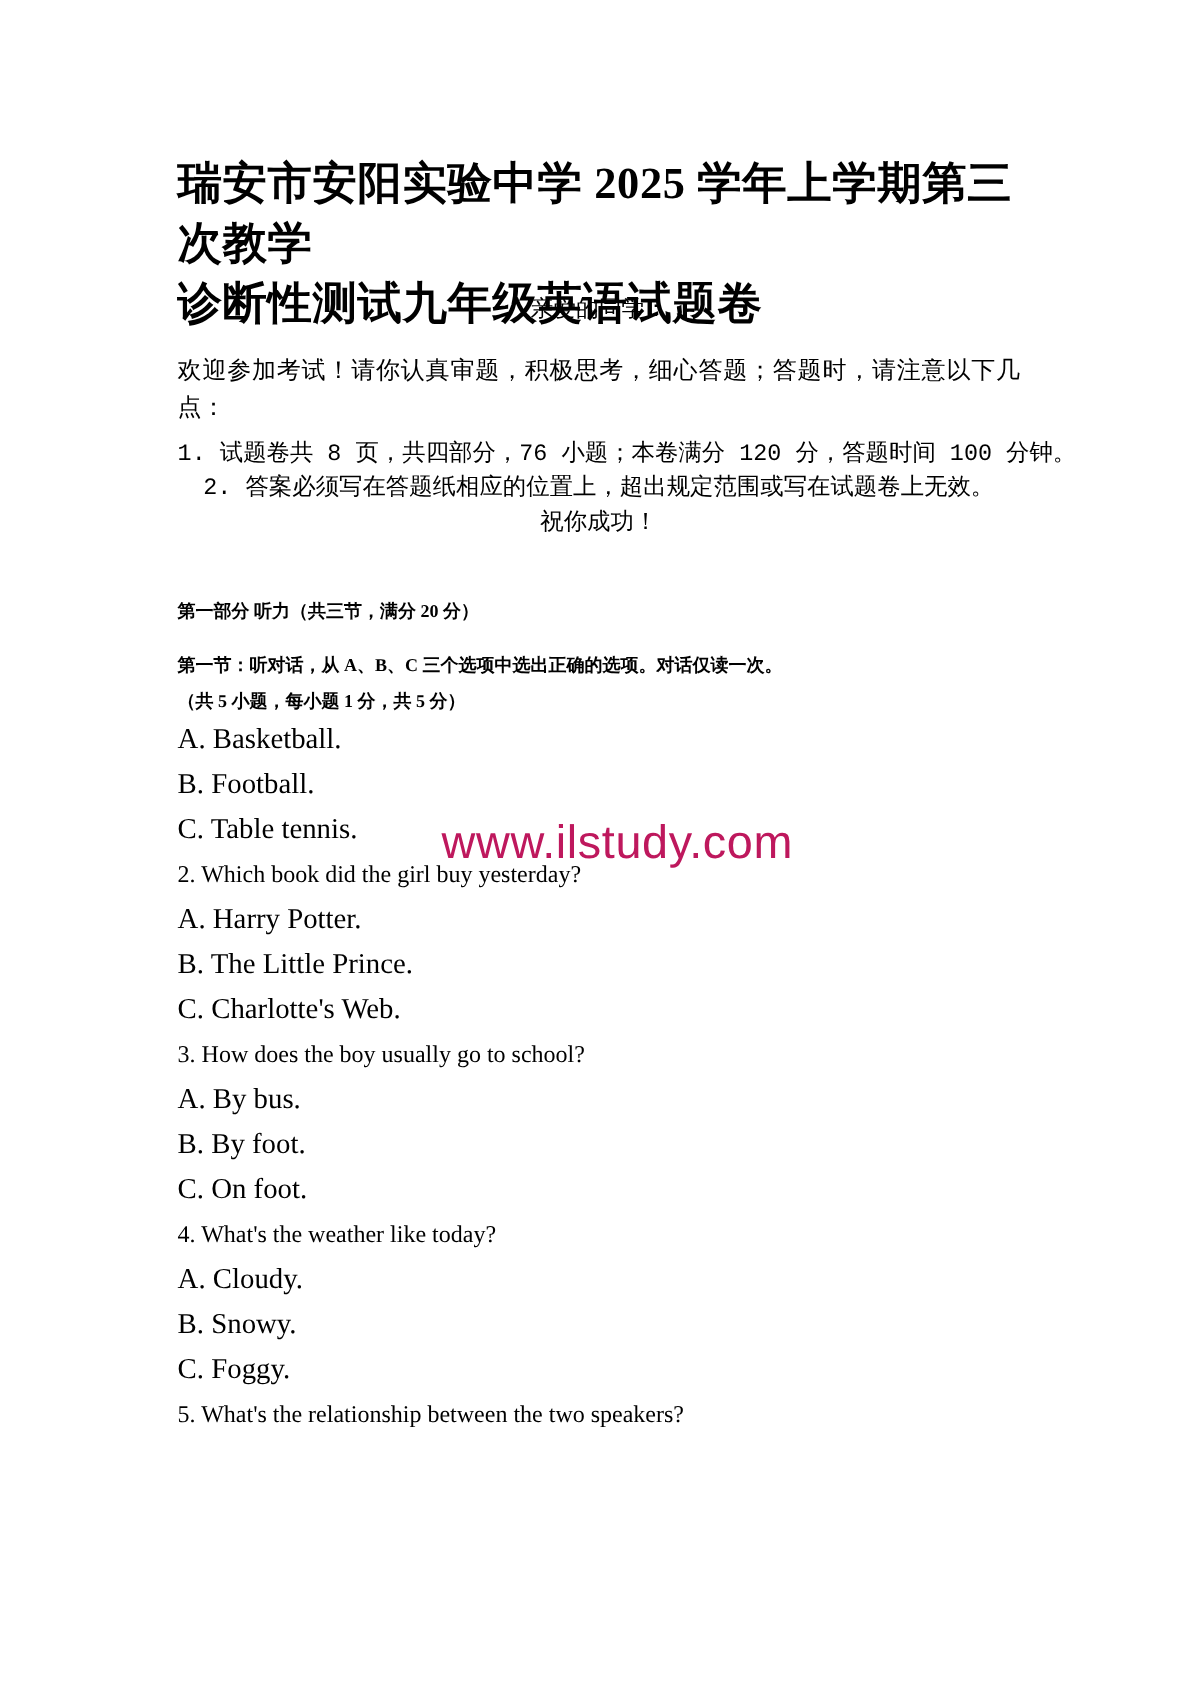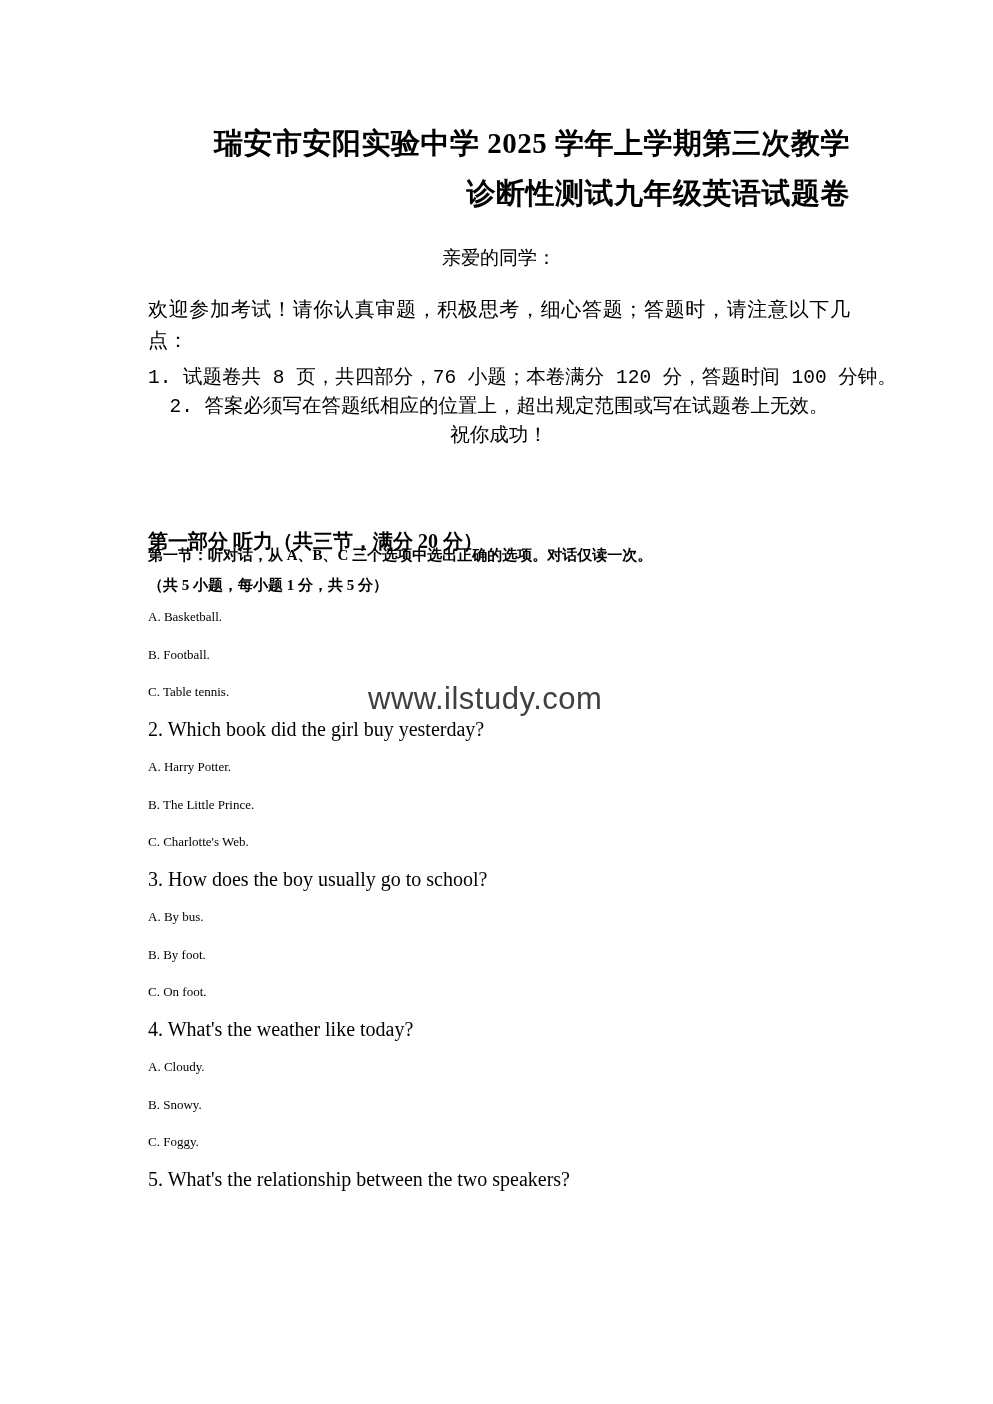--- a/index.html
+++ b/index.html
@@ -23,38 +23,38 @@
     height: 1404px;
     background: #ffffff;
   }
 
   
   .watermark {
     position: absolute;
     left: 368px;
     top: 681px;
     font-family: "Liberation Sans", "DejaVu Sans", sans-serif;
-    font-size: 31px;
+    font-size: 39px;
     letter-spacing: 0.5px;
-    color: #404040;
+    color: #be185d;
     white-space: nowrap;
     user-select: none;
     z-index: 5;
   }
 
   
   .doc-title {
     position: absolute;
     left: 148px;
-    top: 118px;
+    top: 129px;
     width: 702px;
-    text-align: right;
+    text-align: left;
     font-family: "Liberation Serif", "DejaVu Serif", serif;
     font-weight: bold;
-    font-size: 29px;
+    font-size: 37px;
     line-height: 50px;
     letter-spacing: 0.5px;
   }
   .doc-title .tline { display: block; }
 
   
   .greeting {
     position: absolute;
     left: 148px;
     top: 243px;
@@ -88,24 +88,23 @@
     font-family: Liberation Mono, monospace;
   }
   .notes .nline { display: block; white-space: nowrap; }
 
   
   .part-heading {
     position: absolute;
     left: 148px;
     top: 494px;
     font-weight: bold;
-    font-size: 20px;
+    font-size: 15px;
     line-height: 32px;
     white-space: nowrap;
-    margin-top: 31px;
   }
   .sec-heading {
     position: absolute;
     left: 148px;
     top: 540px;
     width: 706px;
     font-weight: bold;
     font-size: 15px;
     line-height: 30px;
   }
@@ -120,21 +119,21 @@
   }
   .qline {
     font-size: 20px;
     line-height: 21px;
     height: 37.5px;
     white-space: nowrap;
     position: relative;
     z-index: 6;
   }
   .qline.qtext { font-size: 20px; }
-  .qline.opt   { font-size: 13px; }
+  .qline.opt   { font-size: 24px; }
 </style>
 </head>
 <body>
 
 <div class="page">
 
   <div class="watermark">www.ilstudy.com</div>
 
   <div class="doc-title">
     <span class="tline">瑞安市安阳实验中学 2025 学年上学期第三次教学</span>

